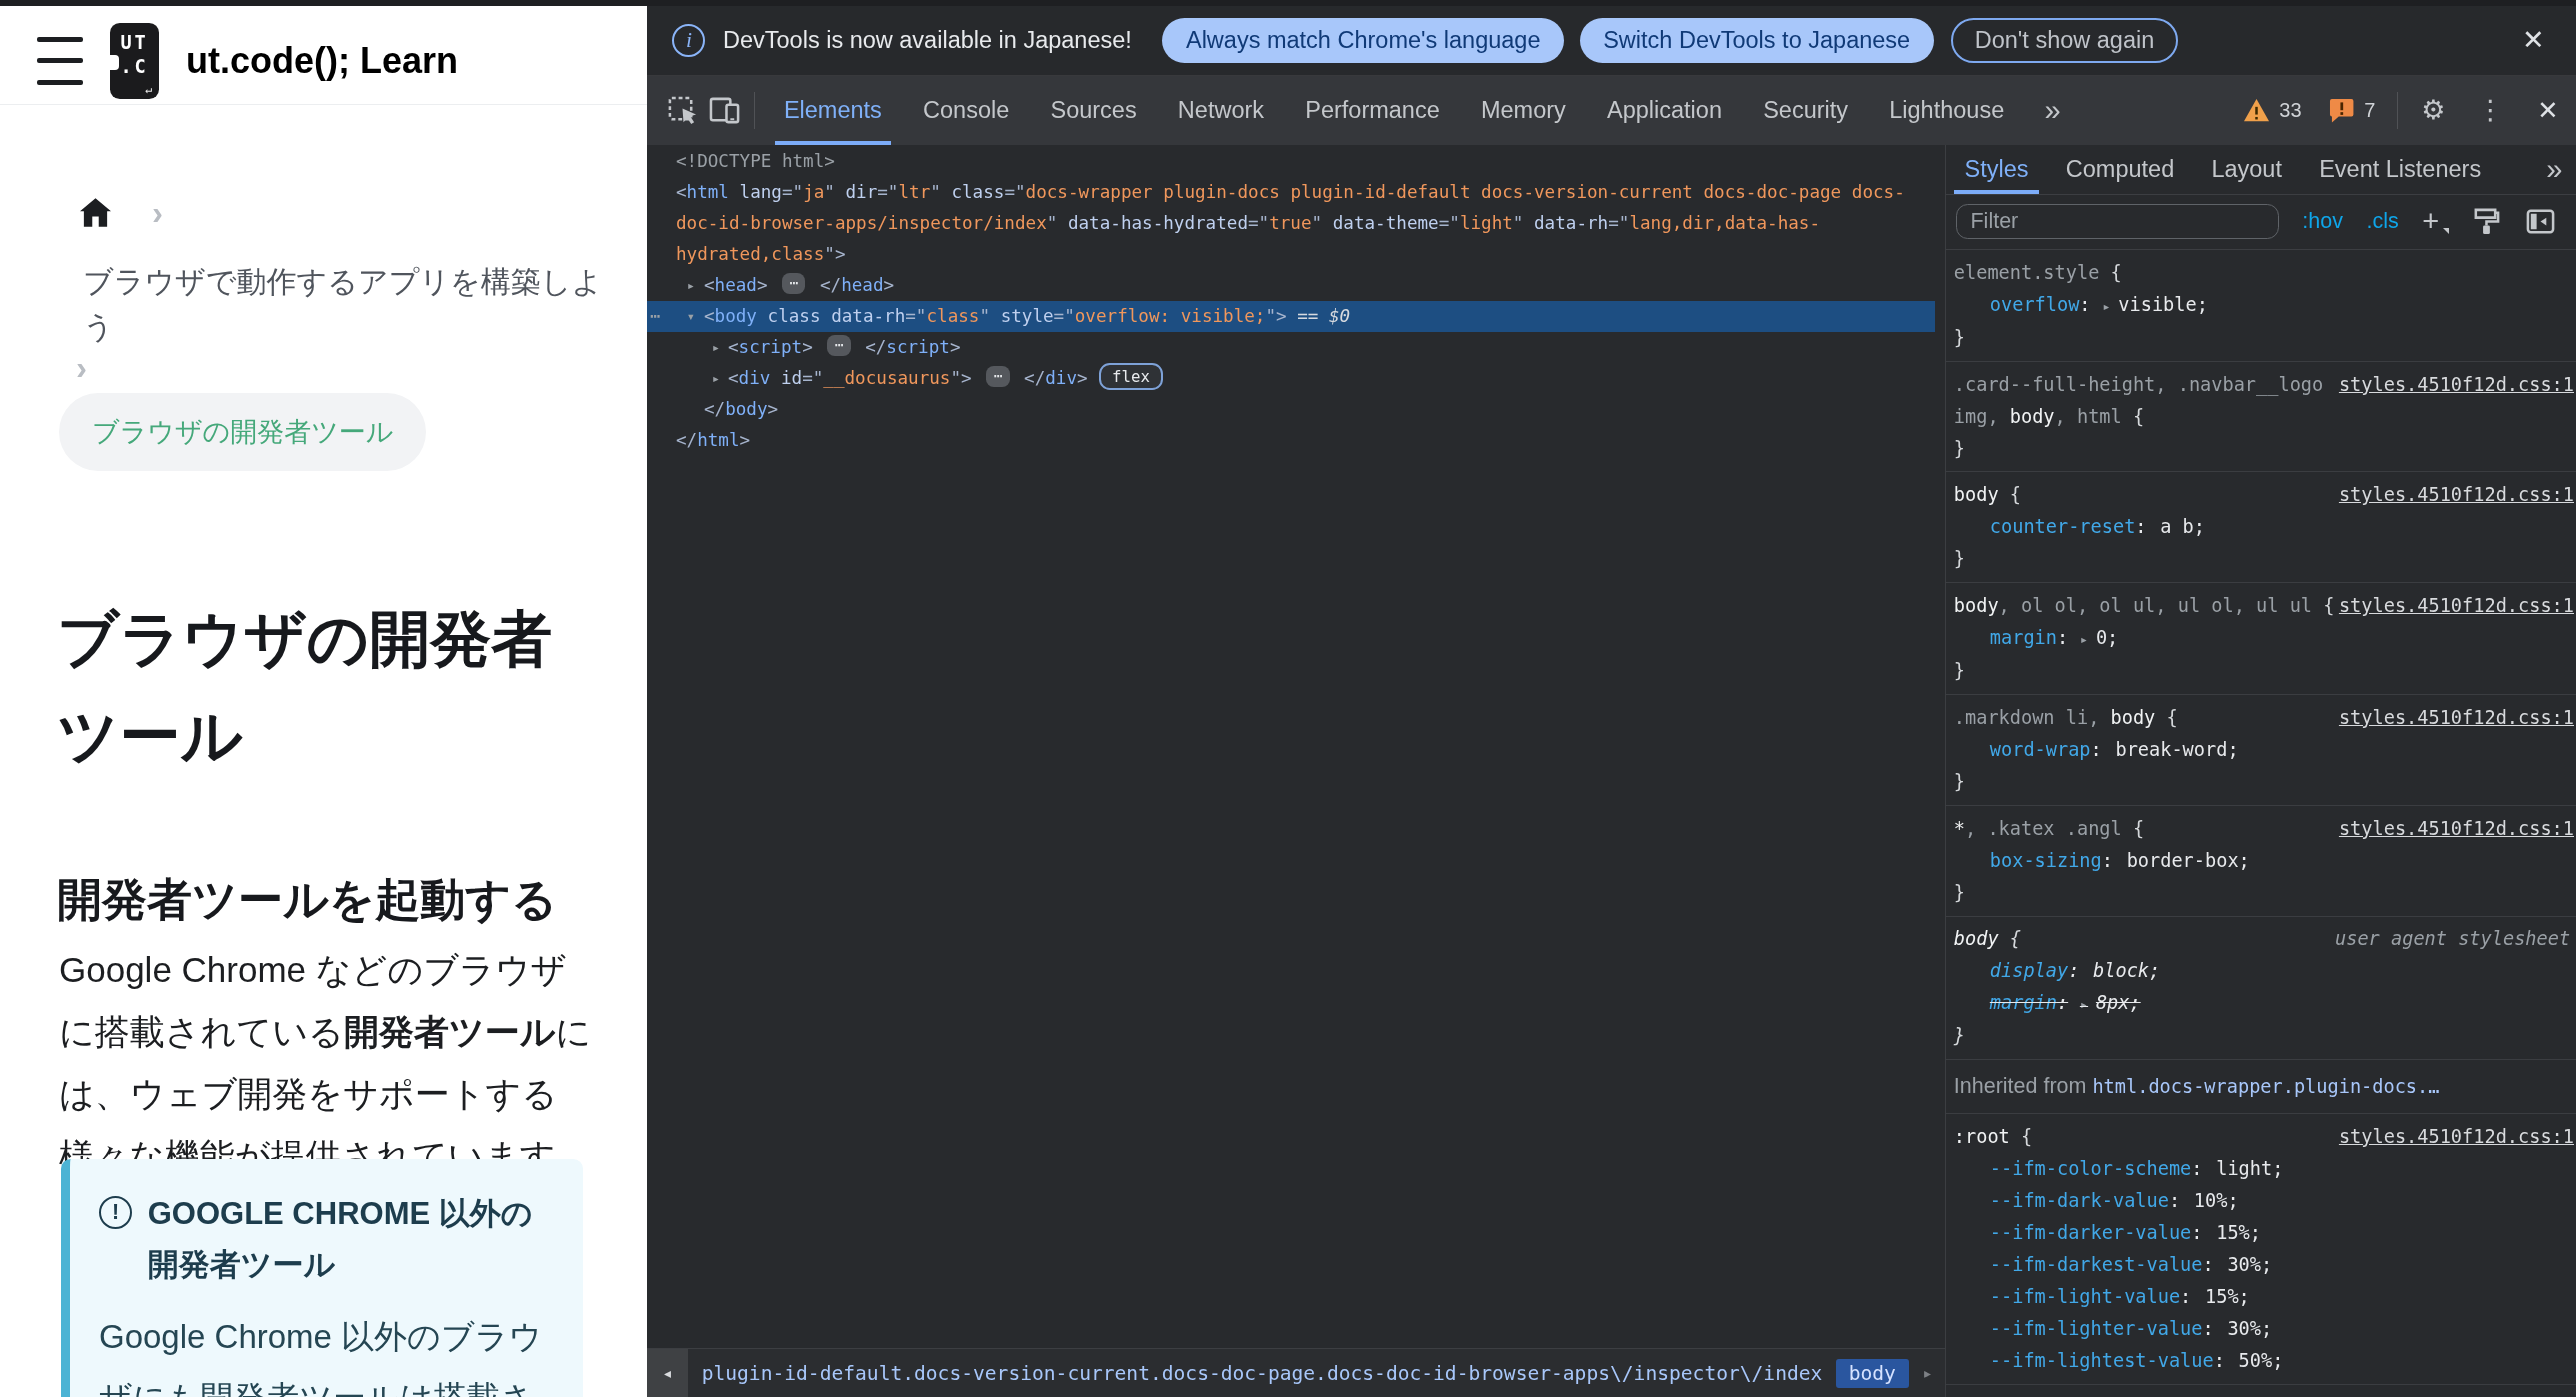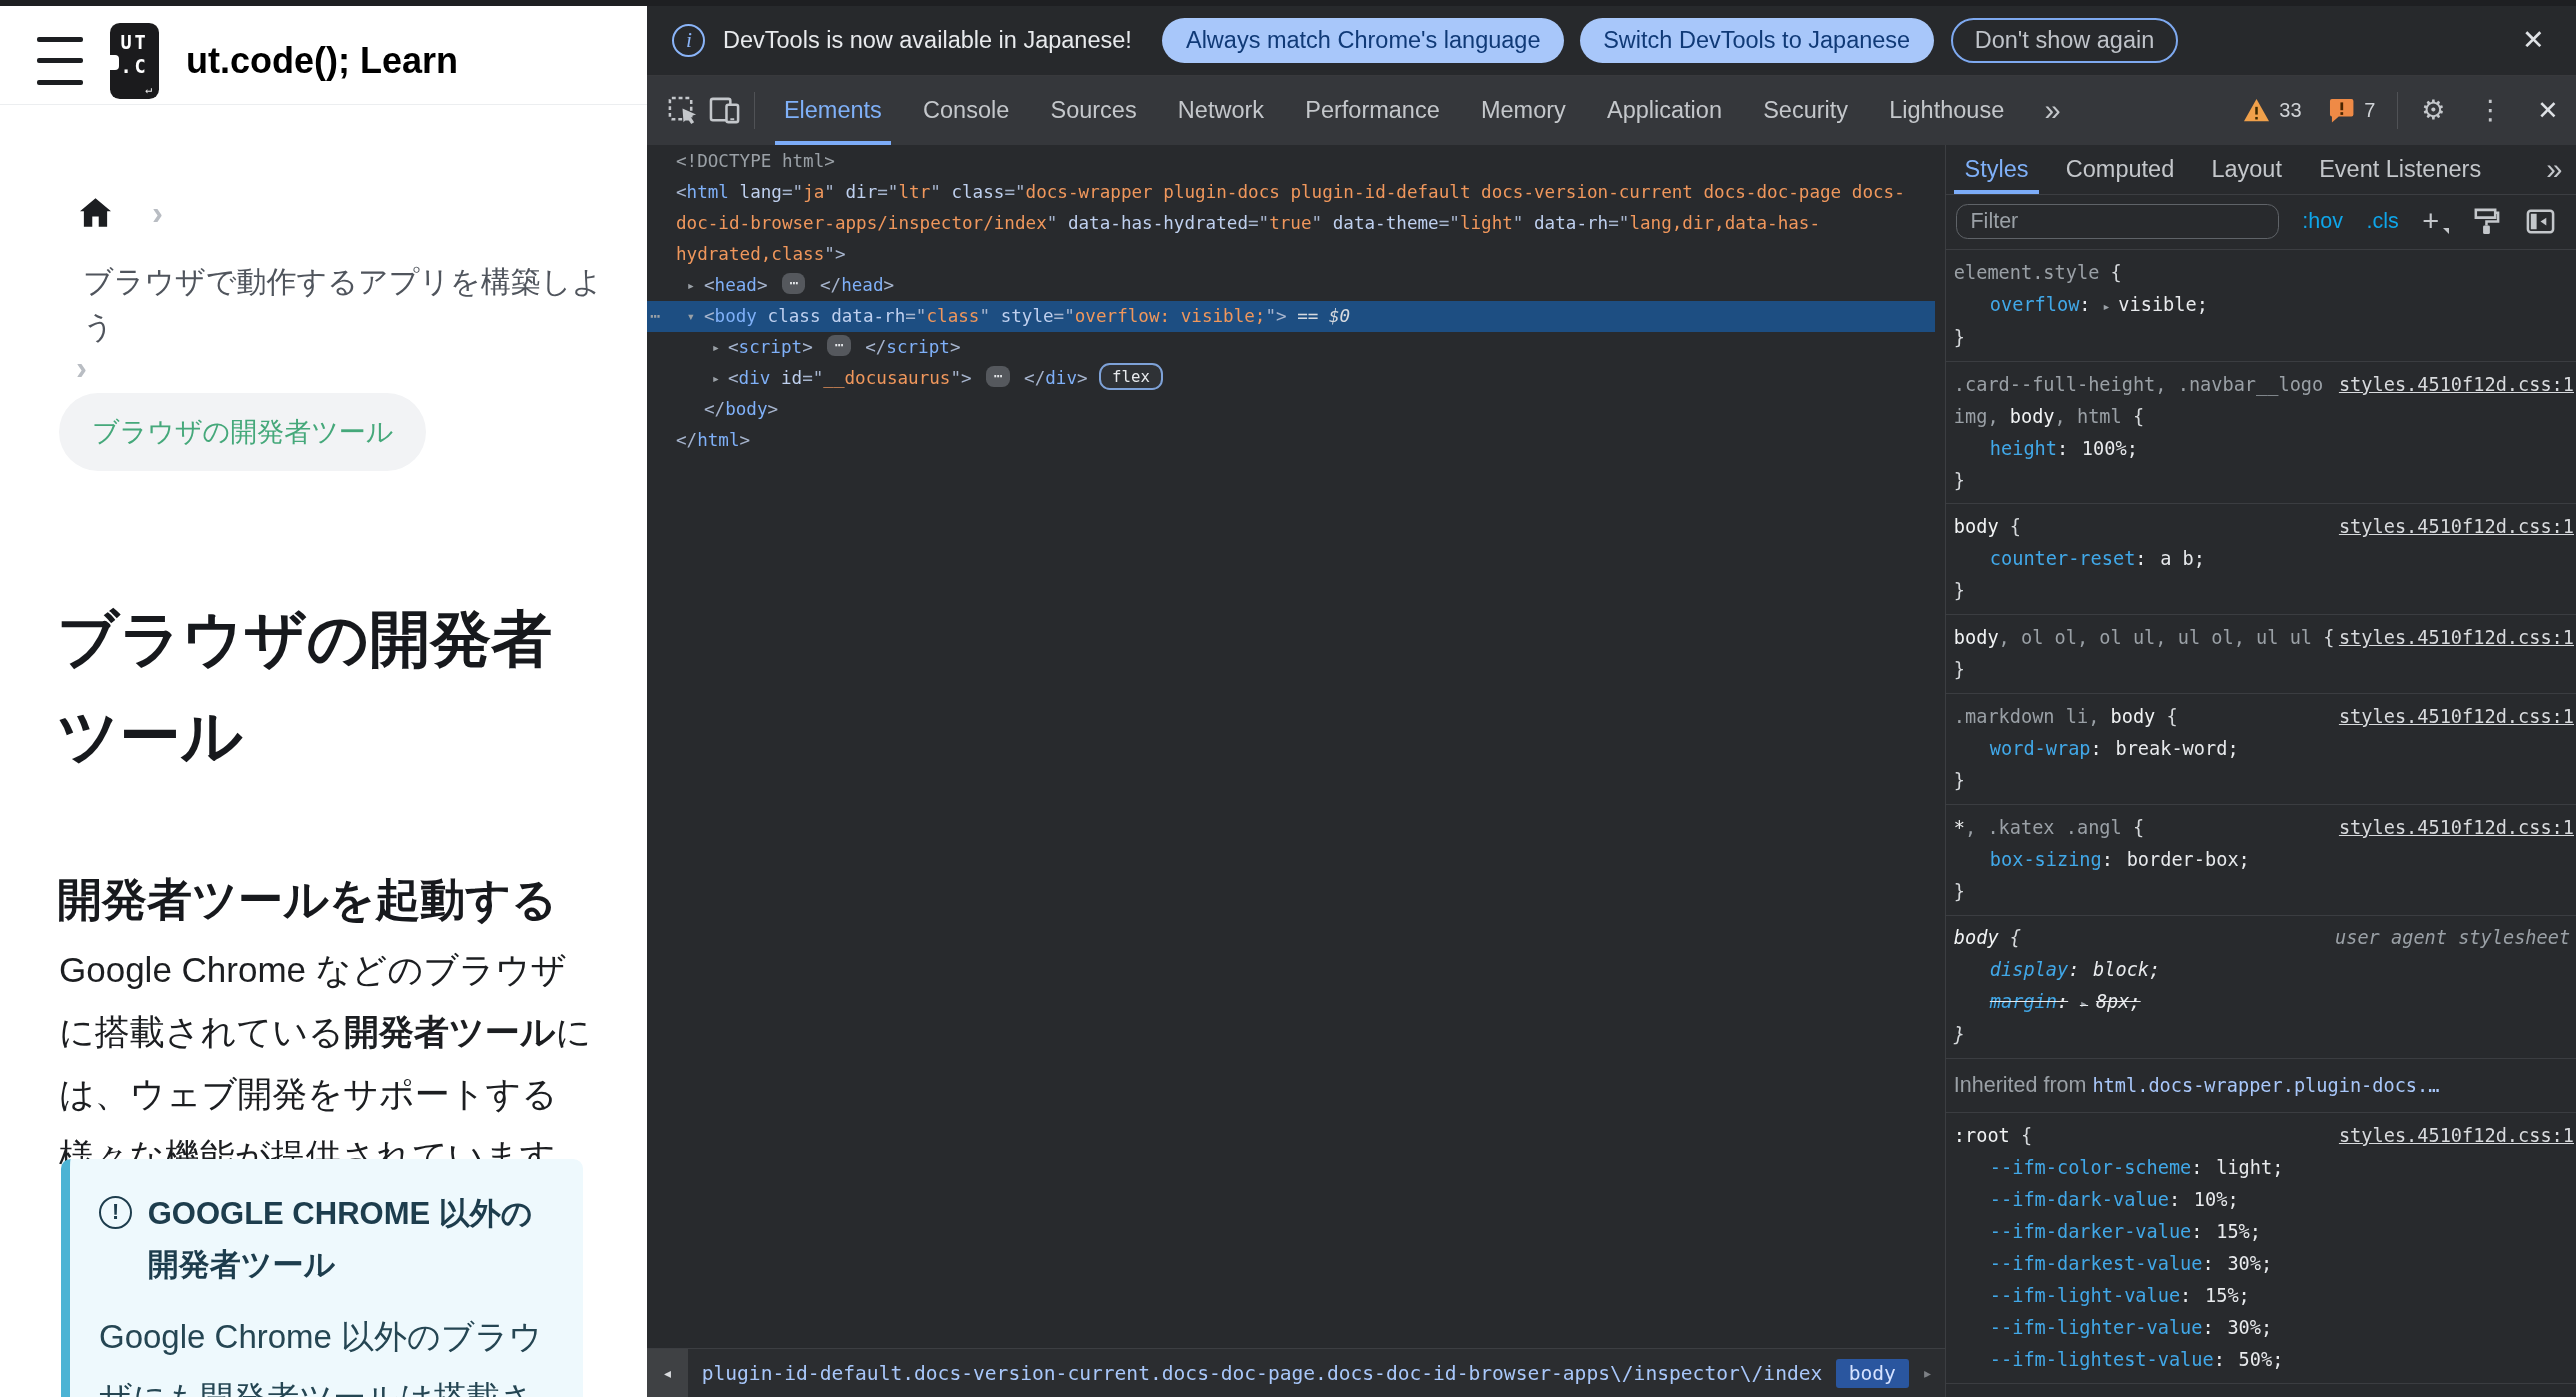--- a/index.html
+++ b/index.html
@@ -282,32 +282,32 @@
       </div>
       <div class="rules" id="rules">
           <div class="rsec">
             <div class="selline"><span class="tk-dim">element.style</span><span class="tk-brace"> {</span></div>
             <div class="prop"><span class="pname">overflow</span><span class="pcolon">:</span><span class="parrow">▸</span><span class="pval">visible;</span></div>
             <div class="closebr">}</div>
           </div>
           <div class="rsec">
             <span class="slink">styles.4510f12d.css:1</span>
             <div class="selline"><span class="tk-dim">.card--full-height, .navbar__logo</span><br><span class="tk-dim">img, </span><span class="tk-sel">body</span><span class="tk-dim">, html</span><span class="tk-brace"> {</span></div>
-            <div class="prop"><span class="pname">height</span><span class="pcolon">:</span><span class="pgap"></span><span class="pval">100%;</span></div>
             <div class="closebr">}</div>
           </div>
           <div class="rsec">
             <span class="slink">styles.4510f12d.css:1</span>
             <div class="selline"><span class="tk-sel">body</span><span class="tk-brace"> {</span></div>
             <div class="prop"><span class="pname">counter-reset</span><span class="pcolon">:</span><span class="pgap"></span><span class="pval">a b;</span></div>
             <div class="closebr">}</div>
           </div>
           <div class="rsec">
             <span class="slink">styles.4510f12d.css:1</span>
             <div class="selline"><span class="tk-sel">body</span><span class="tk-dim">, ol ol, ol ul, ul ol, ul ul</span><span class="tk-brace"> {</span></div>
+            <div class="prop"><span class="pname">margin</span><span class="pcolon">:</span><span class="parrow">▸</span><span class="pval">0;</span></div>
             <div class="closebr">}</div>
           </div>
           <div class="rsec">
             <span class="slink">styles.4510f12d.css:1</span>
             <div class="selline"><span class="tk-dim">.markdown li, </span><span class="tk-sel">body</span><span class="tk-brace"> {</span></div>
             <div class="prop"><span class="pname">word-wrap</span><span class="pcolon">:</span><span class="pgap"></span><span class="pval">break-word;</span></div>
             <div class="closebr">}</div>
           </div>
           <div class="rsec">
             <span class="slink">styles.4510f12d.css:1</span>

